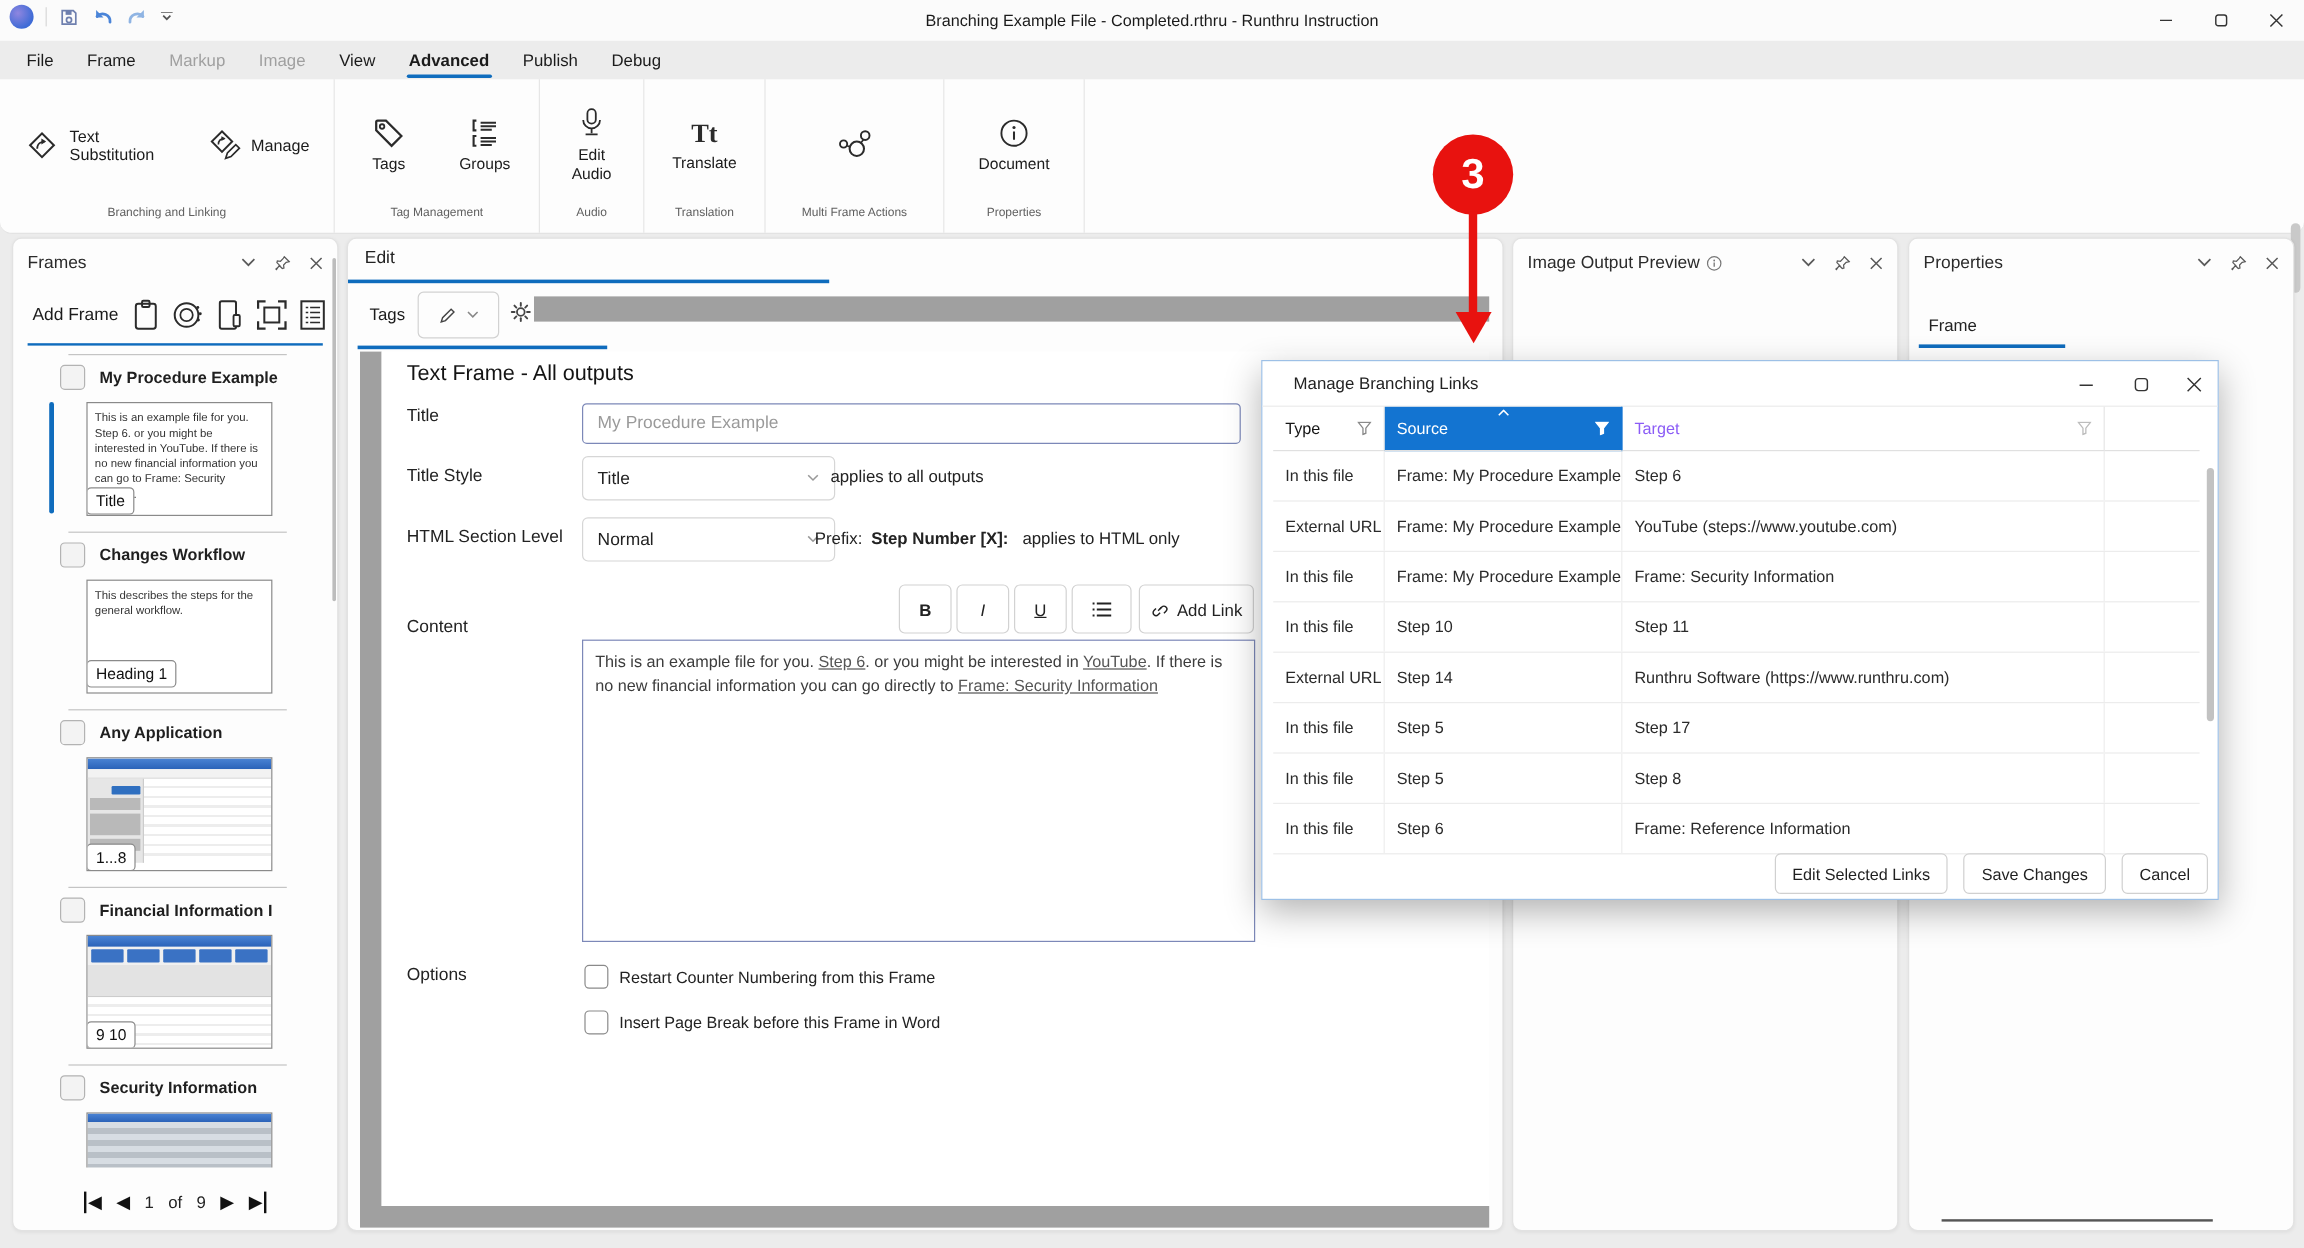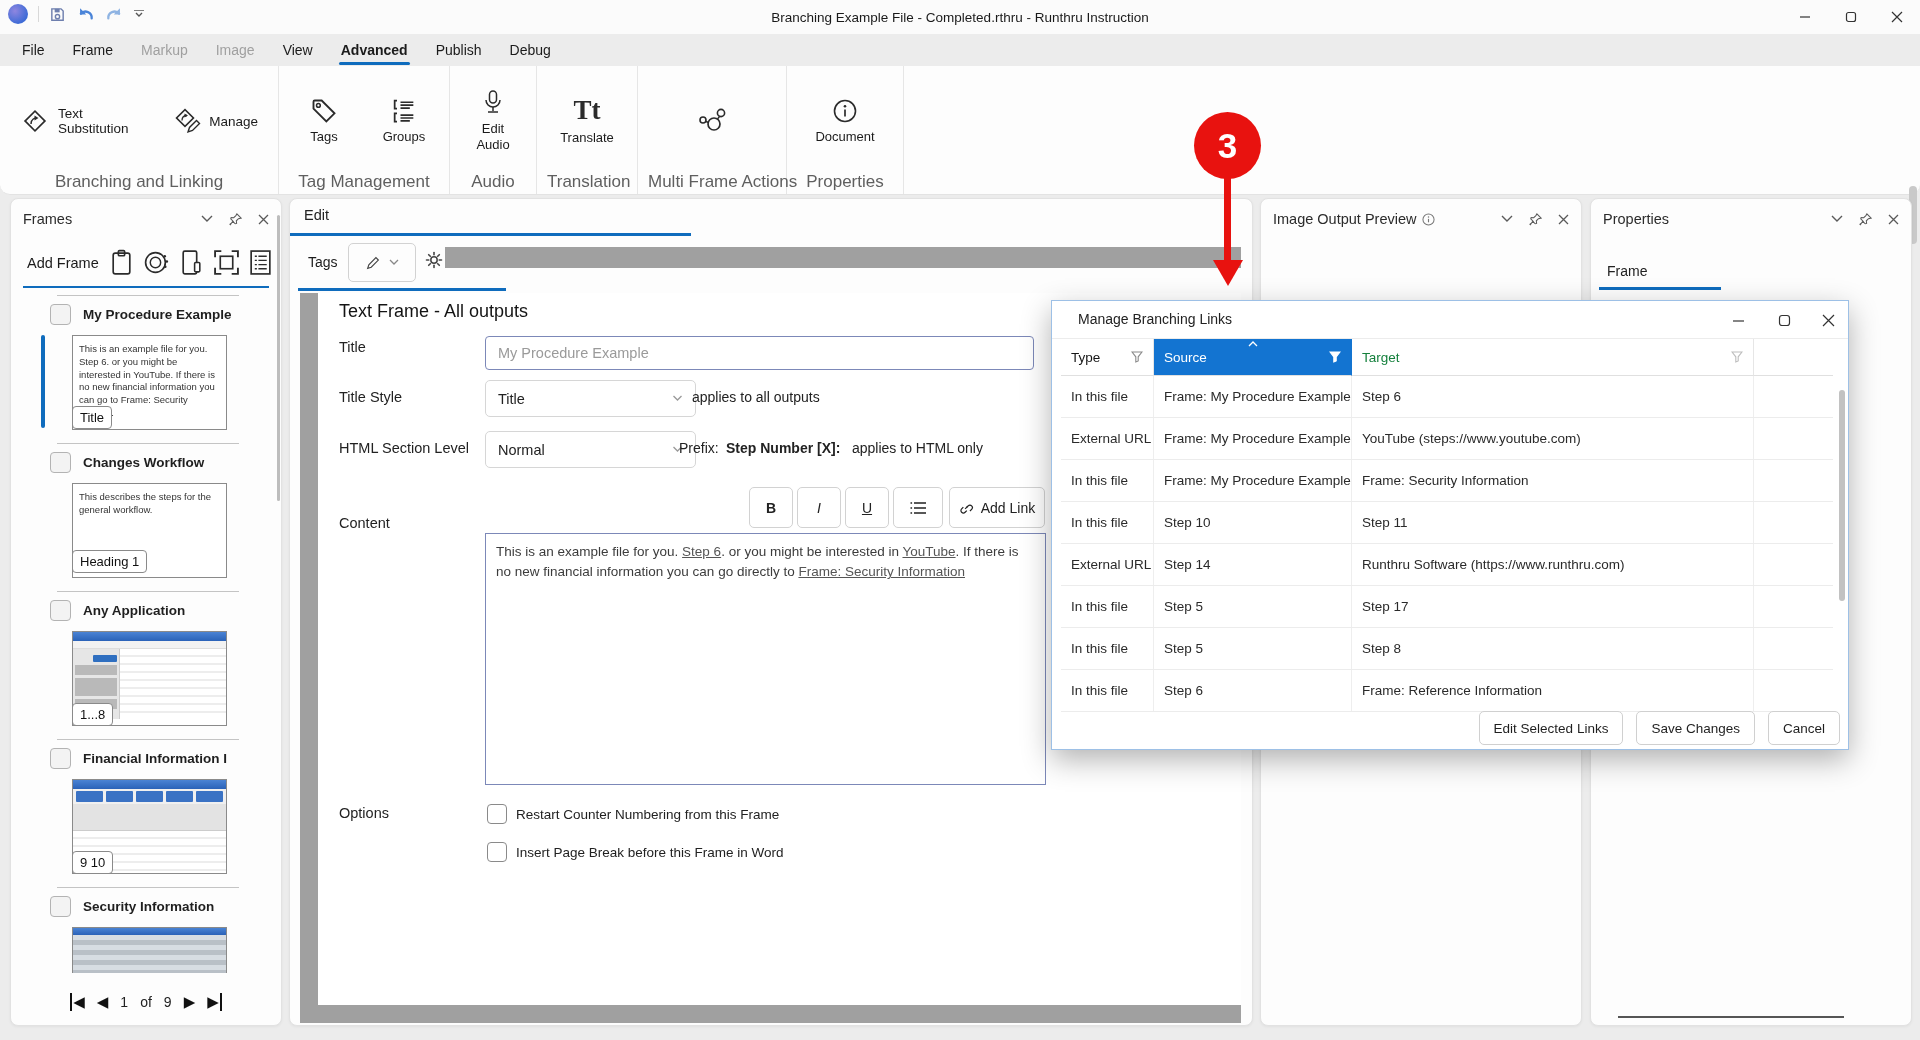--- a/index.html
+++ b/index.html
@@ -21,26 +21,26 @@
   .menu-item{padding:4px 12px;position:relative;color:#1b1b1b;}
   .menu-item.disabled{color:#a0a0a0;}
   .menu-item.active{font-weight:bold;}
   .menu-item.active::after{content:"";position:absolute;left:10px;right:10px;bottom:-3px;height:3px;background:#0f6cbd;border-radius:2px;}
 
   
   .ribbon{position:absolute;left:0;top:66px;width:1920px;height:128px;background:#fdfdfd;
           border-bottom:1px solid #e3e3e3;border-radius:0 0 10px 10px;display:flex;}
   .rgroup{display:flex;flex-direction:column;border-right:1px solid #e6e6e6;padding:4px 10px 2px 10px;}
   .rgroup-buttons{flex:1;display:flex;align-items:center;justify-content:center;gap:6px;}
-  .rgroup-label{height:20px;text-align:center;font-size:17px;color:#5f5f5f;white-space:nowrap;}
+  .rgroup-label{height:20px;text-align:center;font-size:10px;color:#5f5f5f;white-space:nowrap;}
   .rbtn-wide{display:flex;align-items:center;gap:8px;padding:8px 10px;border-radius:4px;font-size:13.5px;}
   .rbtn-stack{display:flex;flex-direction:column;align-items:center;gap:4px;padding:4px 10px;border-radius:4px;
               font-size:13px;min-width:54px;text-align:center;}
   .rbtn-stack .rlabel{line-height:1.25;}
-  .tt-glyph{font-size:27px;font-weight:bold;color:#2b2b2b;font-family:"Liberation Serif","DejaVu Serif",serif;}
+  .tt-glyph{font-size:22px;font-weight:bold;color:#2b2b2b;font-family:"Liberation Serif","DejaVu Serif",serif;}
 
   
   .panel{position:absolute;background:#fdfdfd;border:1px solid #e2e2e2;border-radius:8px;box-shadow:0 1px 3px rgba(0,0,0,.05);}
   .phead{display:flex;align-items:center;height:40px;padding:0 12px;}
   .ptitle{font-size:14.5px;color:#2b2b2b;display:flex;align-items:center;gap:6px;}
   .picons{margin-left:auto;display:flex;gap:16px;color:#5a5a5a;align-items:center;}
 
   
   #frames-panel{left:10px;top:198px;width:270px;height:826px;}
   .addframe-row{display:flex;align-items:center;gap:10px;padding:10px 8px 6px 16px;}
@@ -120,21 +120,21 @@
           border:1.5px solid #9dc0e6;border-radius:0;box-shadow:0 10px 28px rgba(0,0,0,.3);box-sizing:border-box;}
   .dtitlebar{position:absolute;left:0;top:0;width:100%;height:37px;border-bottom:1px solid #ececec;}
   .dtitle{position:absolute;left:26px;top:10px;font-size:14px;color:#222;}
   .dctrl{position:absolute;top:7px;width:24px;height:24px;display:flex;align-items:center;justify-content:center;color:#333;}
   .dtable{position:absolute;left:9px;top:38px;width:772px;}
   .dgrid{display:grid;grid-template-columns:93px 198px 402px 79px;}
   .dth{height:37px;display:flex;align-items:center;font-size:13.5px;border-bottom:1px solid #e0e0e0;position:relative;
        padding:0 10px;box-sizing:border-box;color:#161616;border-right:1px solid #e6e6e6;}
   .dth.last{border-right:none;}
   .dth-source{background:#1374d1;color:#fff;border-right:1px solid #1374d1;}
-  .dth-target{color:#15803d;}
+  .dth-target{color:#8b5cf6;}
   .funnel{margin-left:auto;}
   .sort-caret{position:absolute;top:2px;left:50%;transform:translateX(-50%);}
   .trow{display:grid;grid-template-columns:93px 198px 402px 79px;height:41px;border-bottom:1px solid #ececec;}
   .tcell{display:flex;align-items:center;padding:0 10px;font-size:13.5px;color:#2a2a2a;border-right:1px solid #eeeeee;
          white-space:nowrap;overflow:hidden;text-align:right;}
   .tcell.last{border-right:none;}
   .dscroll-track{position:absolute;right:3px;top:75px;width:6px;height:328px;}
   .dscroll-thumb{position:absolute;right:0;top:14px;width:6px;height:211px;background:#c2c2c2;border-radius:3px;}
   .dbuttons{position:absolute;right:8px;top:410px;display:flex;gap:13px;}
   .dbtn{height:32px;border:1px solid #d0d0d0;border-radius:5px;background:#fff;display:flex;align-items:center;

